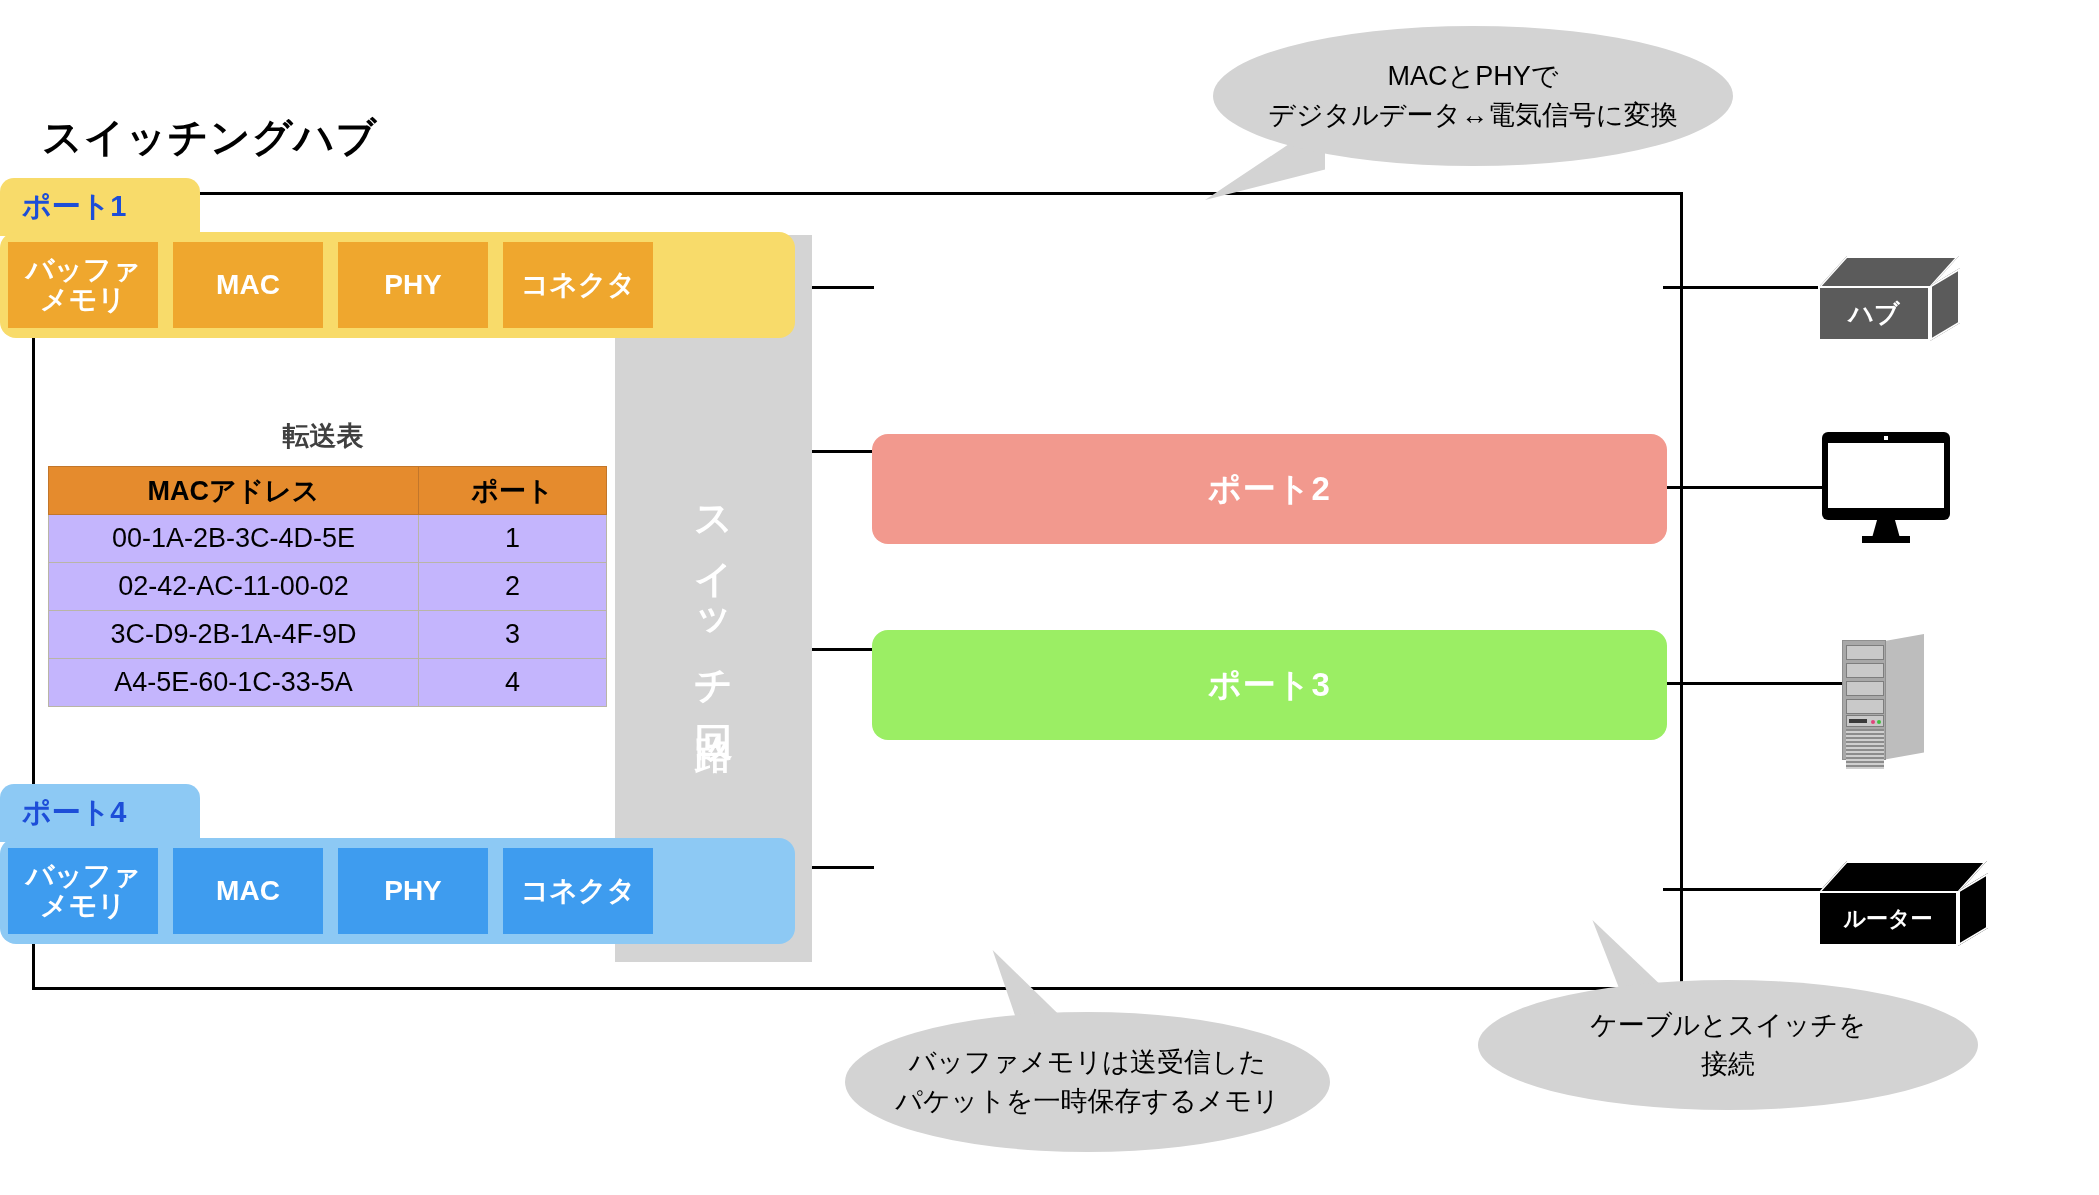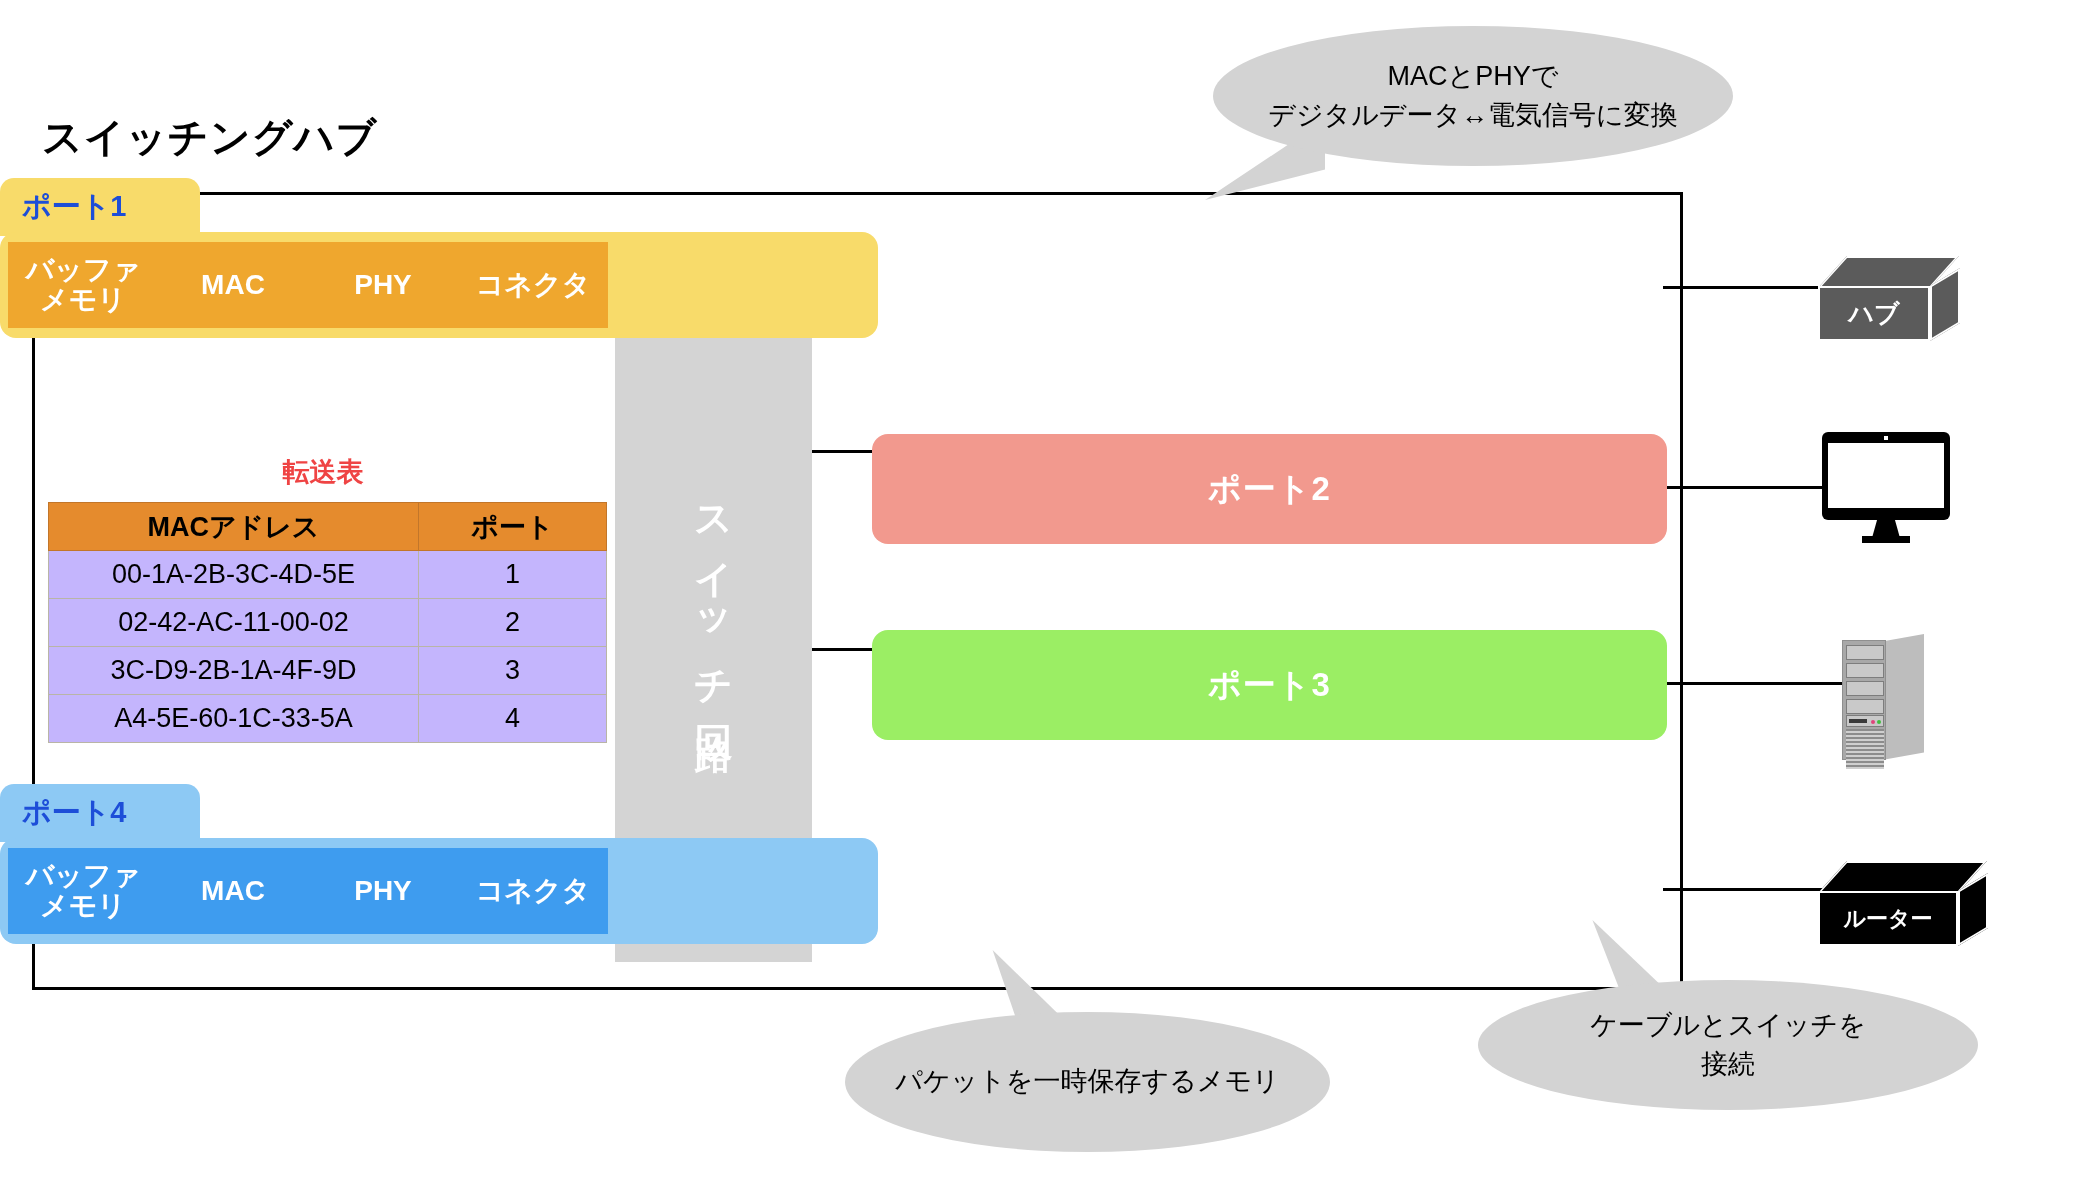--- a/index.html
+++ b/index.html
@@ -44,24 +44,23 @@
   #forwarding-table-wrap {
     position: absolute;
     left: 48px;
     top: 418px;
     width: 560px;
   }
   #forwarding-table-title {
     text-align: center;
     font-size: 27px;
     font-weight: bold;
-    color: #ef4444;
+    color: #404040;
     margin-bottom: 12px;
     padding-right: 10px;
-    margin-top: 36px;
   }
   table.fwd {
     border-collapse: collapse;
     margin-left: 0px;
     table-layout: fixed;
     width: 552px;
     border-radius: 7px;
   }
   table.fwd th, table.fwd td {
     border: 1px solid #b9b5a6;
@@ -136,28 +135,28 @@
     padding-left: 22px;
     box-sizing: border-box;
     color: #1d4ed8;
     font-size: 29px;
     font-weight: bold;
     z-index: 1;
   }
   .port-body {
     position: absolute;
     left: 0;
-    width: 878px;
+    width: 795px;
     height: 106px;
     border-radius: 16px;
     display: flex;
     align-items: center;
     box-sizing: border-box;
     padding: 0 8px;
-    gap: 0;
+    gap: 15px;
     z-index: 2;
   }
   .port-cell {
     height: 86px;
     display: flex;
     flex-direction: column;
     align-items: center;
     justify-content: center;
     color: #ffffff;
     font-size: 28px;
@@ -451,20 +450,21 @@
   </div>
 
   <div class="callout-tail" id="tail-macphy"></div>
   <div class="callout" id="callout-macphy">
     <div>MACとPHYで</div>
     <div>デジタルデータ↔電気信号に変換</div>
   </div>
 
   <div class="callout-tail" id="tail-buffer"></div>
   <div class="callout" id="callout-buffer">
+    <div>バッファメモリは送受信した</div>
     <div>パケットを一時保存するメモリ</div>
   </div>
 
   <div class="callout-tail" id="tail-cable"></div>
   <div class="callout" id="callout-cable">
     <div>ケーブルとスイッチを</div>
     <div>接続</div>
   </div>
 
 </div>

